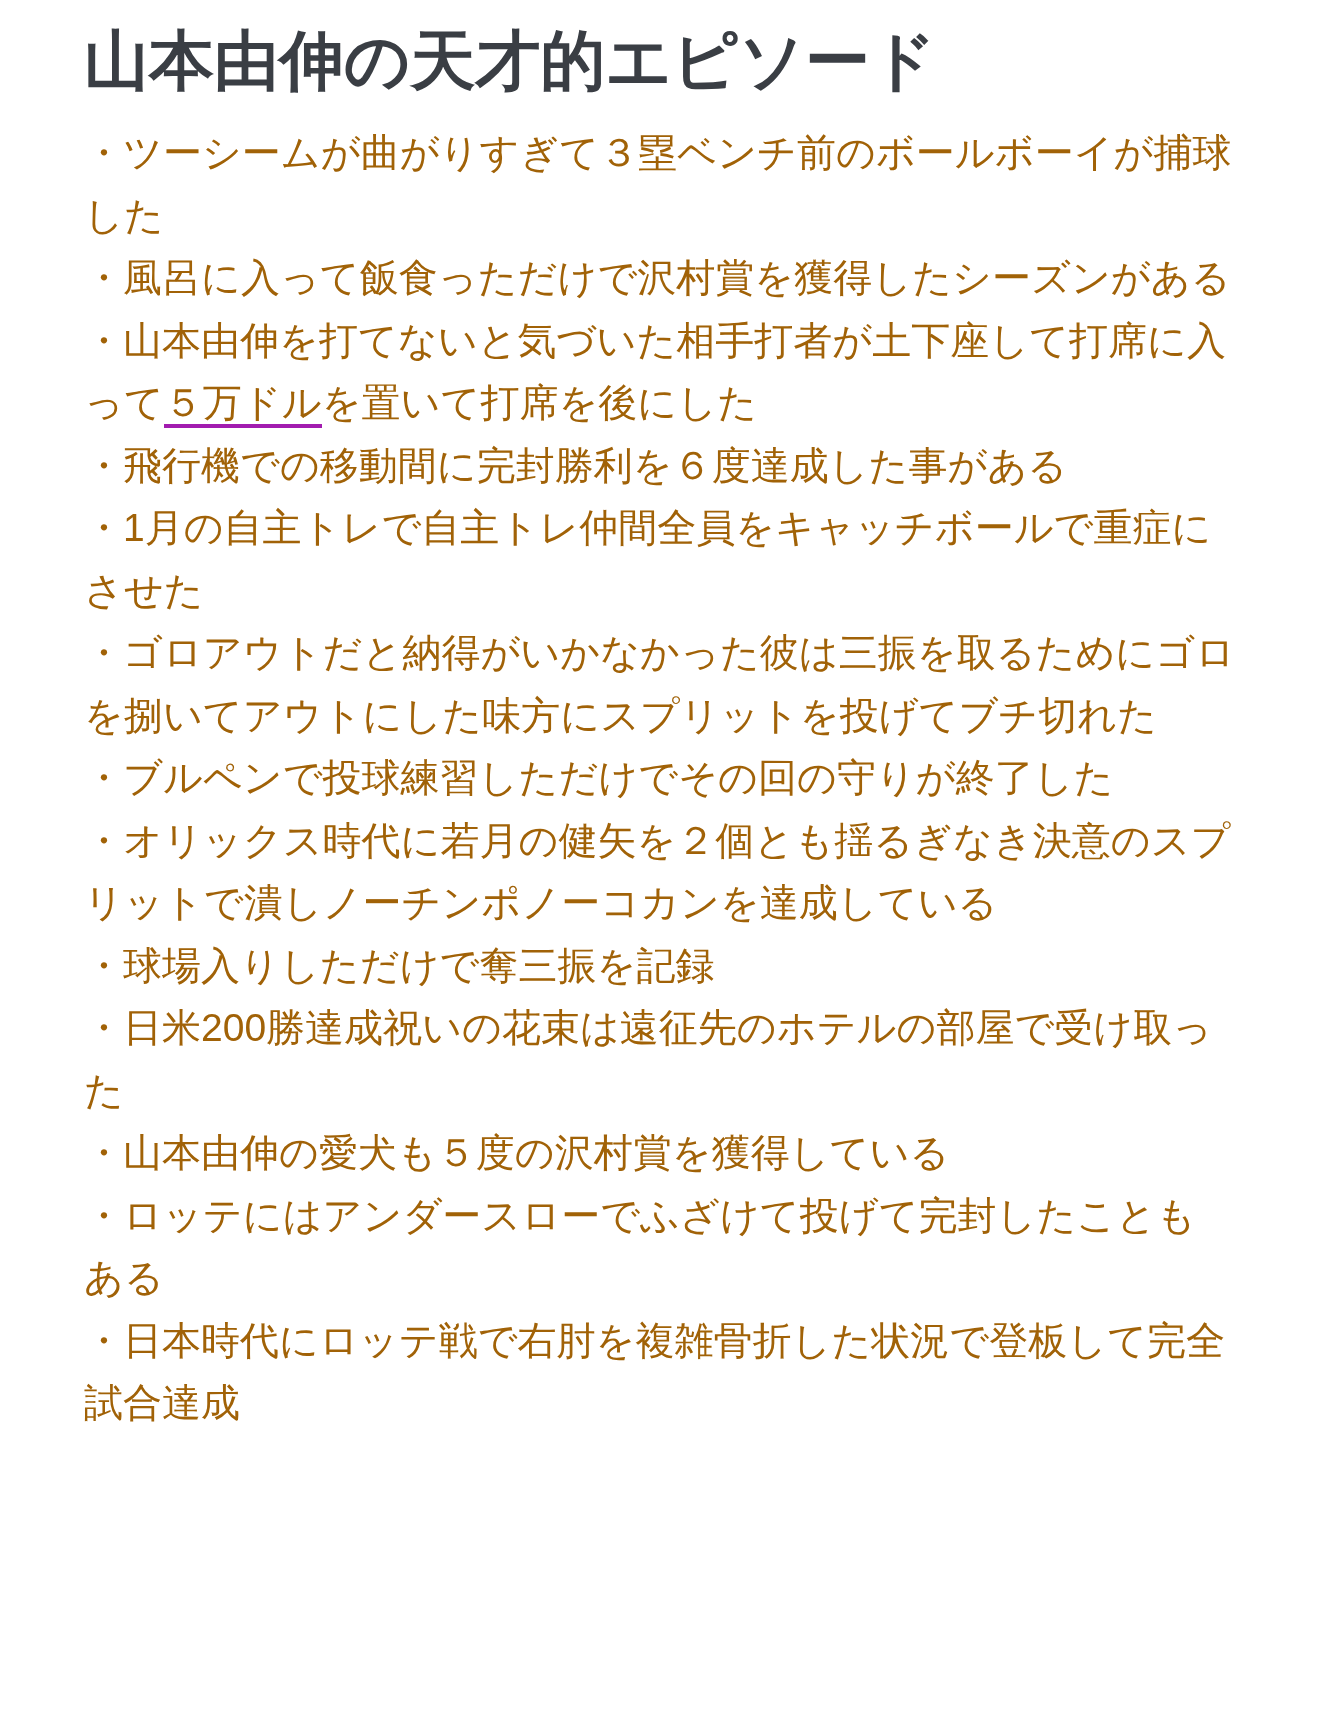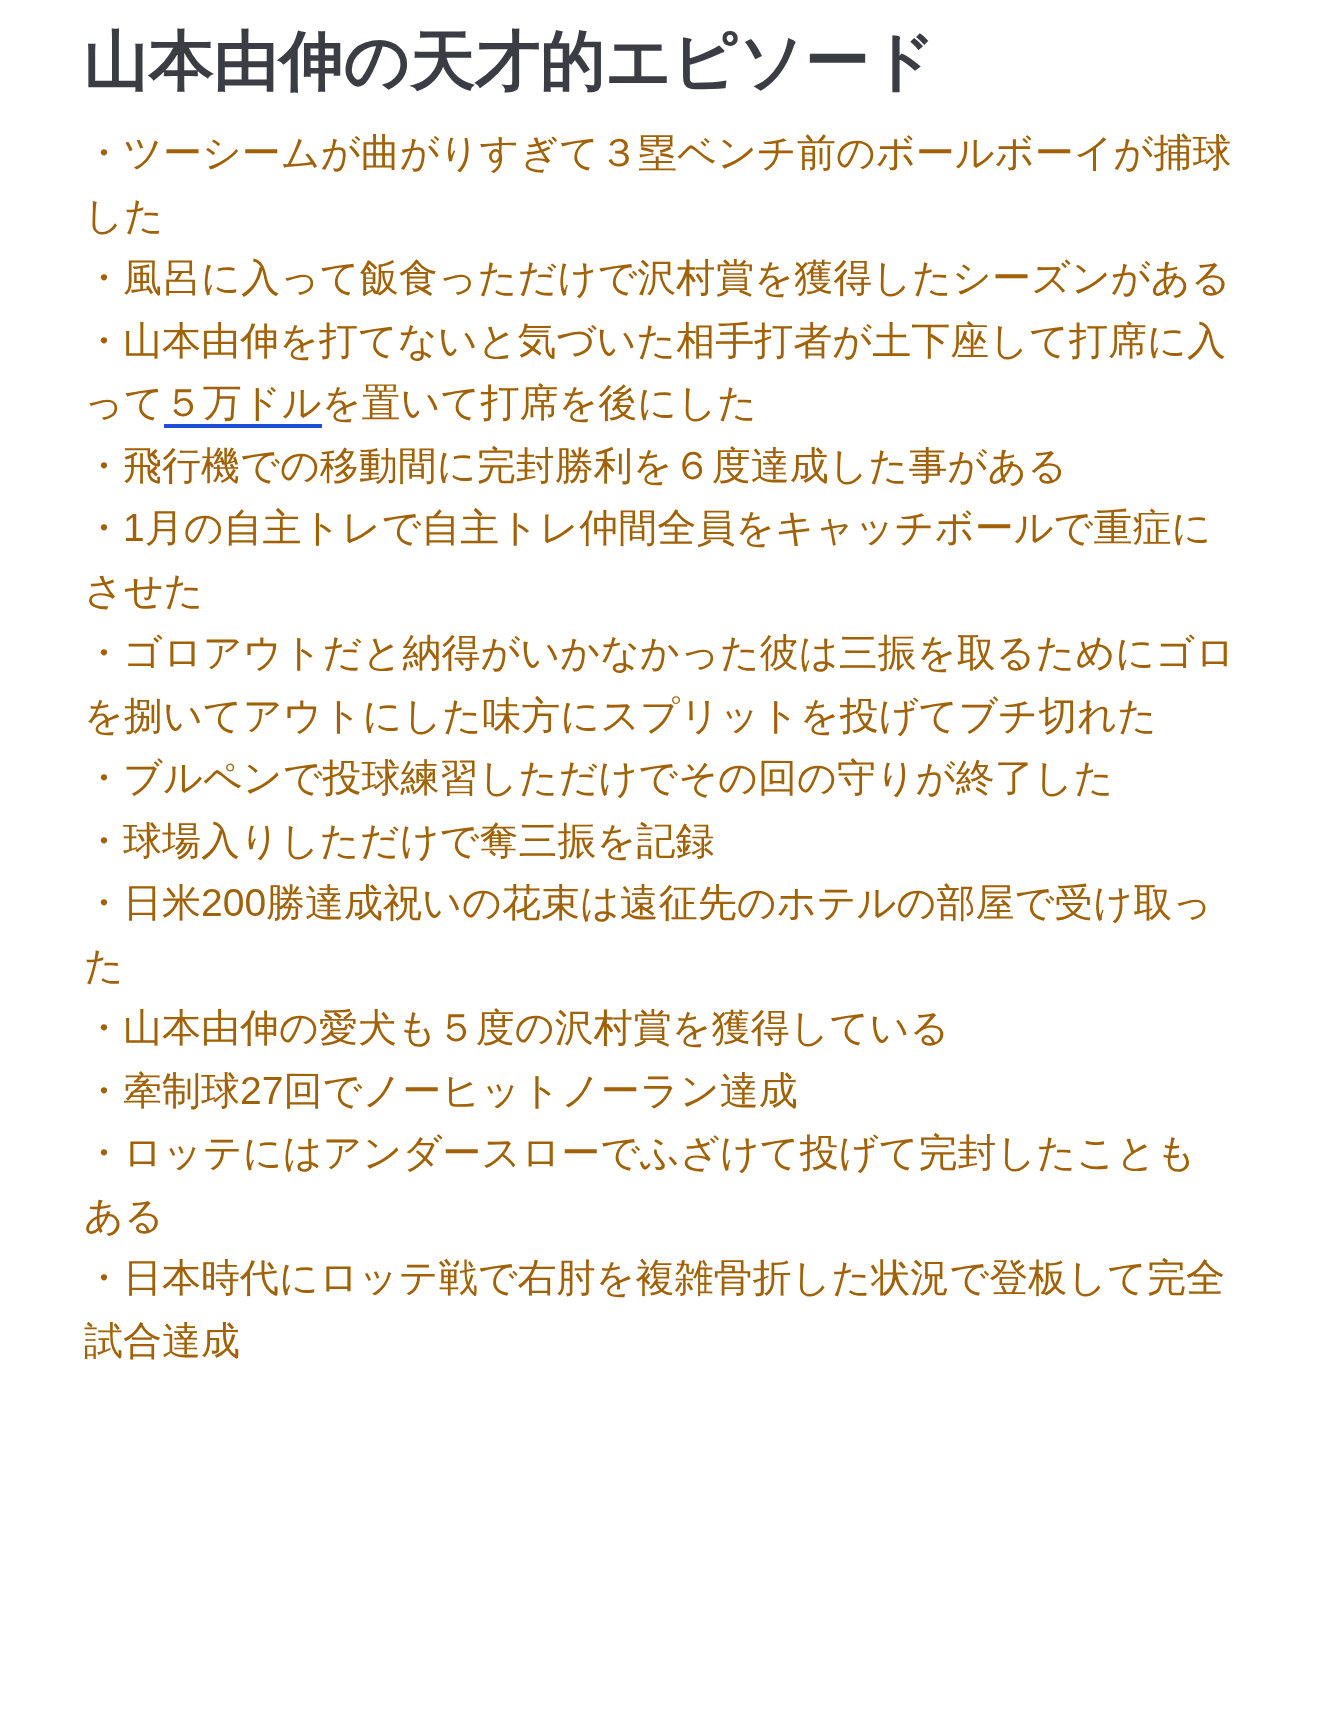--- a/index.html
+++ b/index.html
@@ -34,21 +34,21 @@
     font-size: 39px;
     line-height: 62.5px;
     color: #a16207;
     letter-spacing: 0;
     overflow-wrap: anywhere;
     word-break: normal;
   }
   a.inline-link {
     color: inherit;
     text-decoration: none;
-    border-bottom: 4px solid #1d4ed8;
+    border-bottom: 4px solid #a21caf;
     cursor: pointer;
   }
 </style>
 </head>
 <body>
 
 <div class="page">
 
   <h1 class="article-title">山本由伸の天才的エピソード</h1>
 
@@ -59,27 +59,27 @@
   <p class="episode-line"><span>・山本由伸を打てないと気づいた相手打者が土下座して打席に入って</span><a href="#" class="inline-link">５万ドル</a><span>を置いて打席を後にした</span></p>
 
   <p class="episode-line">・飛行機での移動間に完封勝利を６度達成した事がある</p>
 
   <p class="episode-line">・1月の自主トレで自主トレ仲間全員をキャッチボールで重症にさせた</p>
 
   <p class="episode-line">・ゴロアウトだと納得がいかなかった彼は三振を取るためにゴロを捌いてアウトにした味方にスプリットを投げてブチ切れた</p>
 
   <p class="episode-line">・ブルペンで投球練習しただけでその回の守りが終了した</p>
 
+  <p class="episode-line">・オリックス時代に若月の健矢を２個とも揺るぎなき決意のスプリットで潰しノーチンポノーコカンを達成している</p>
 
   <p class="episode-line">・球場入りしただけで奪三振を記録</p>
 
   <p class="episode-line">・日米200勝達成祝いの花束は遠征先のホテルの部屋で受け取った</p>
 
   <p class="episode-line">・山本由伸の愛犬も５度の沢村賞を獲得している</p>
 
 
-  <p class="episode-line">・牽制球27回でノーヒットノーラン達成</p>
 
   <p class="episode-line">・ロッテにはアンダースローでふざけて投げて完封したこともある</p>
 
   <p class="episode-line">・日本時代にロッテ戦で右肘を複雑骨折した状況で登板して完全試合達成</p>
 
 </div>
 
 </body></html>

